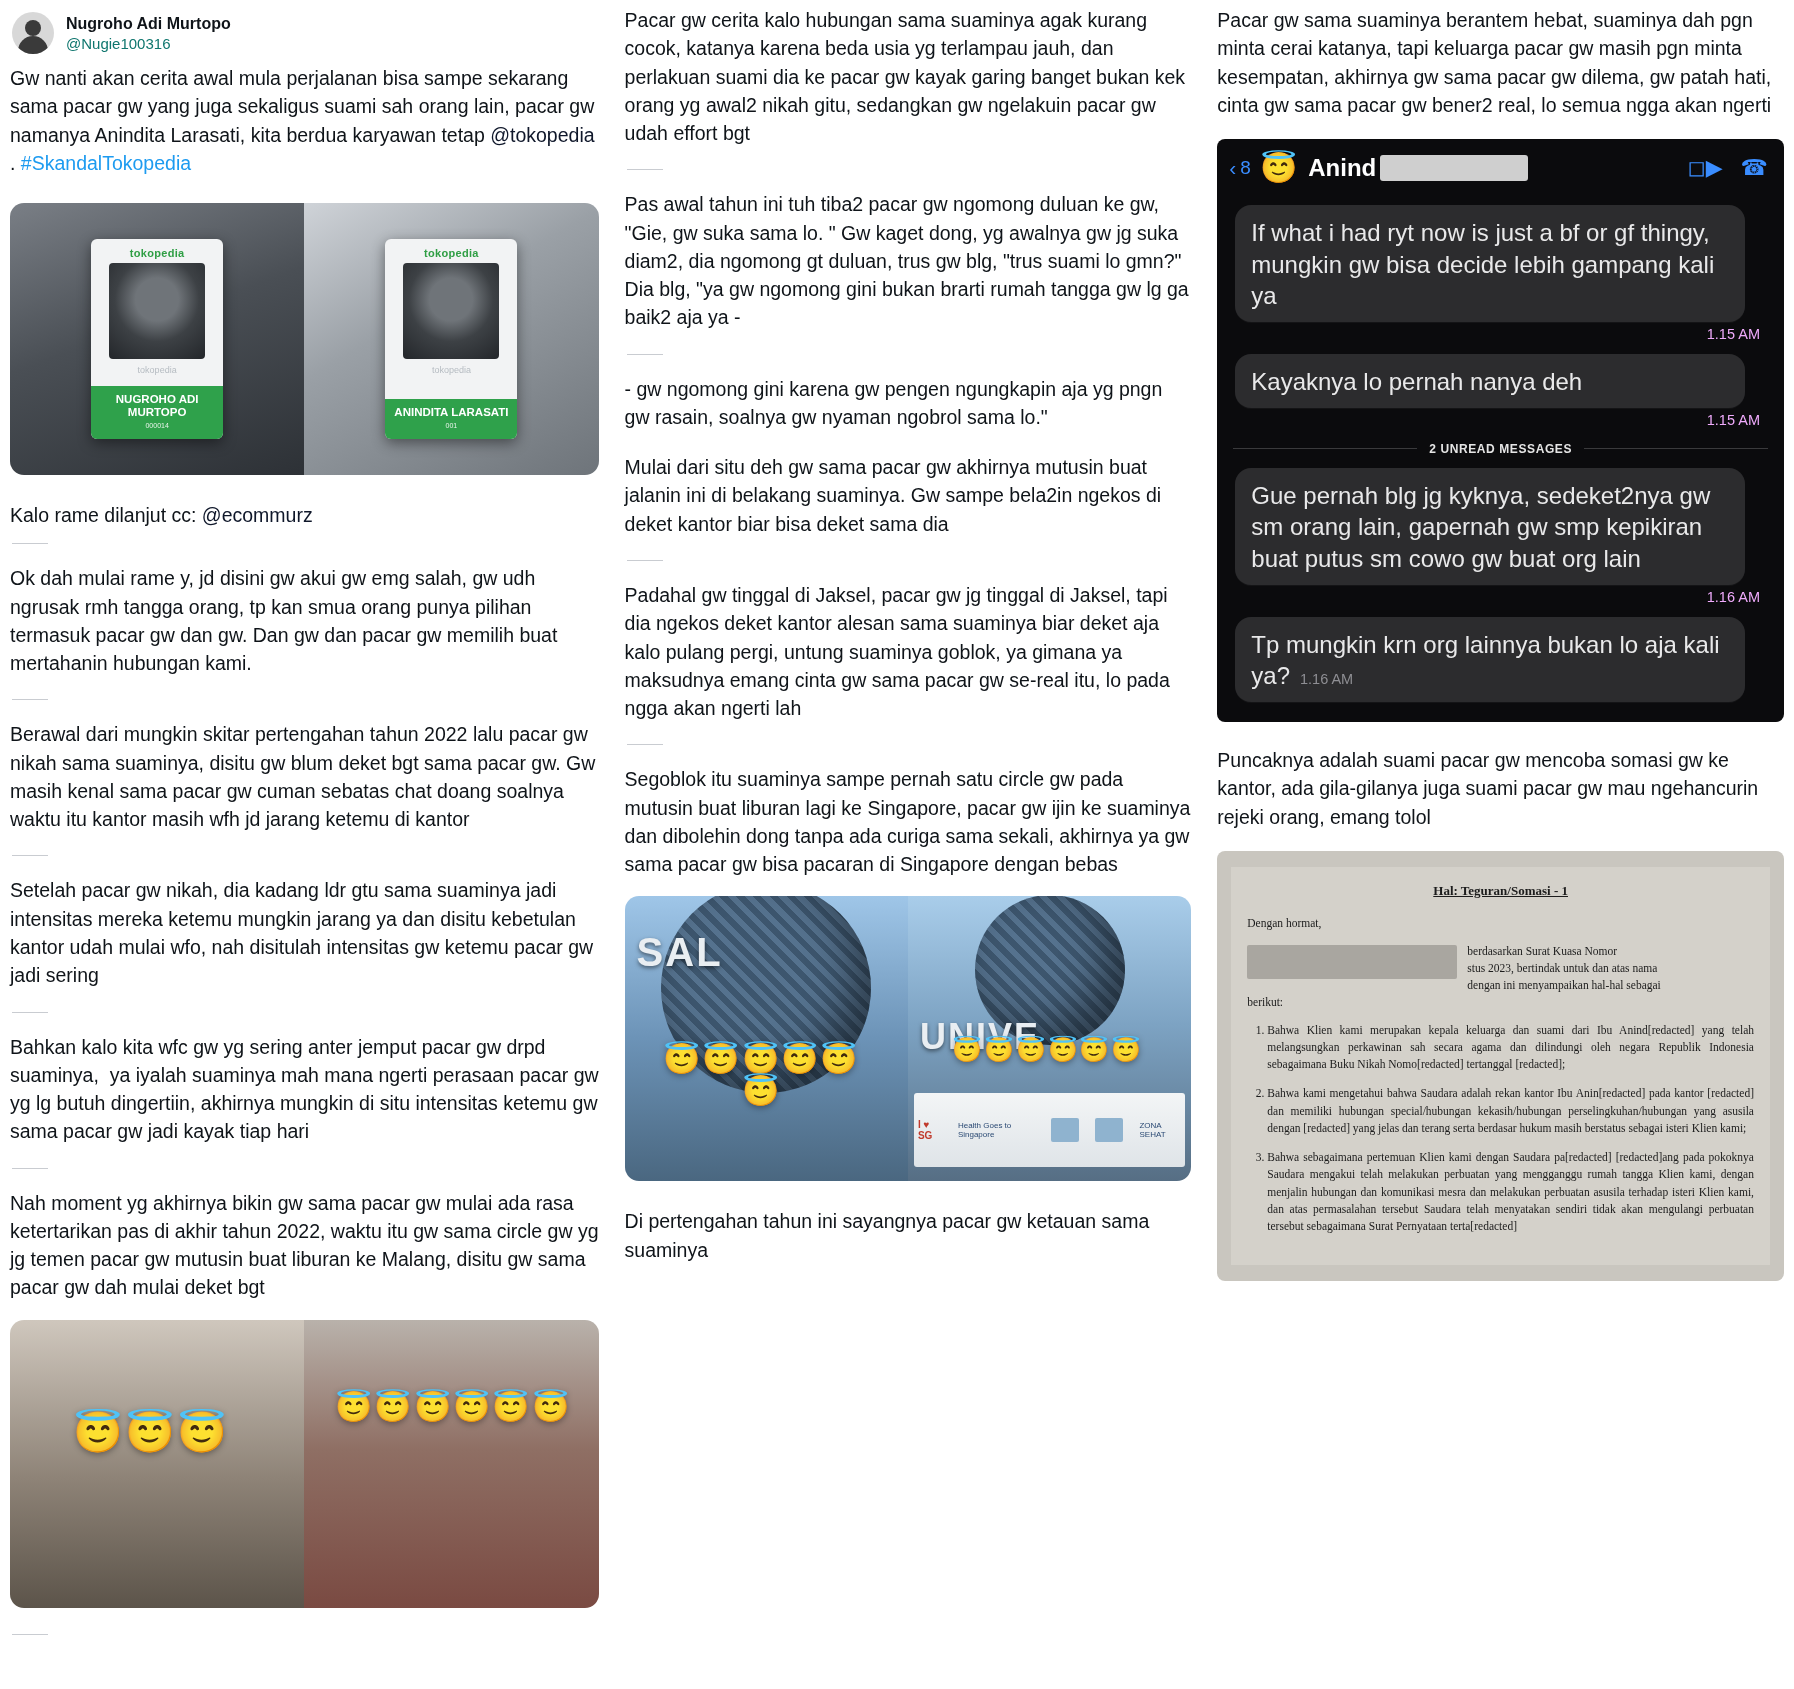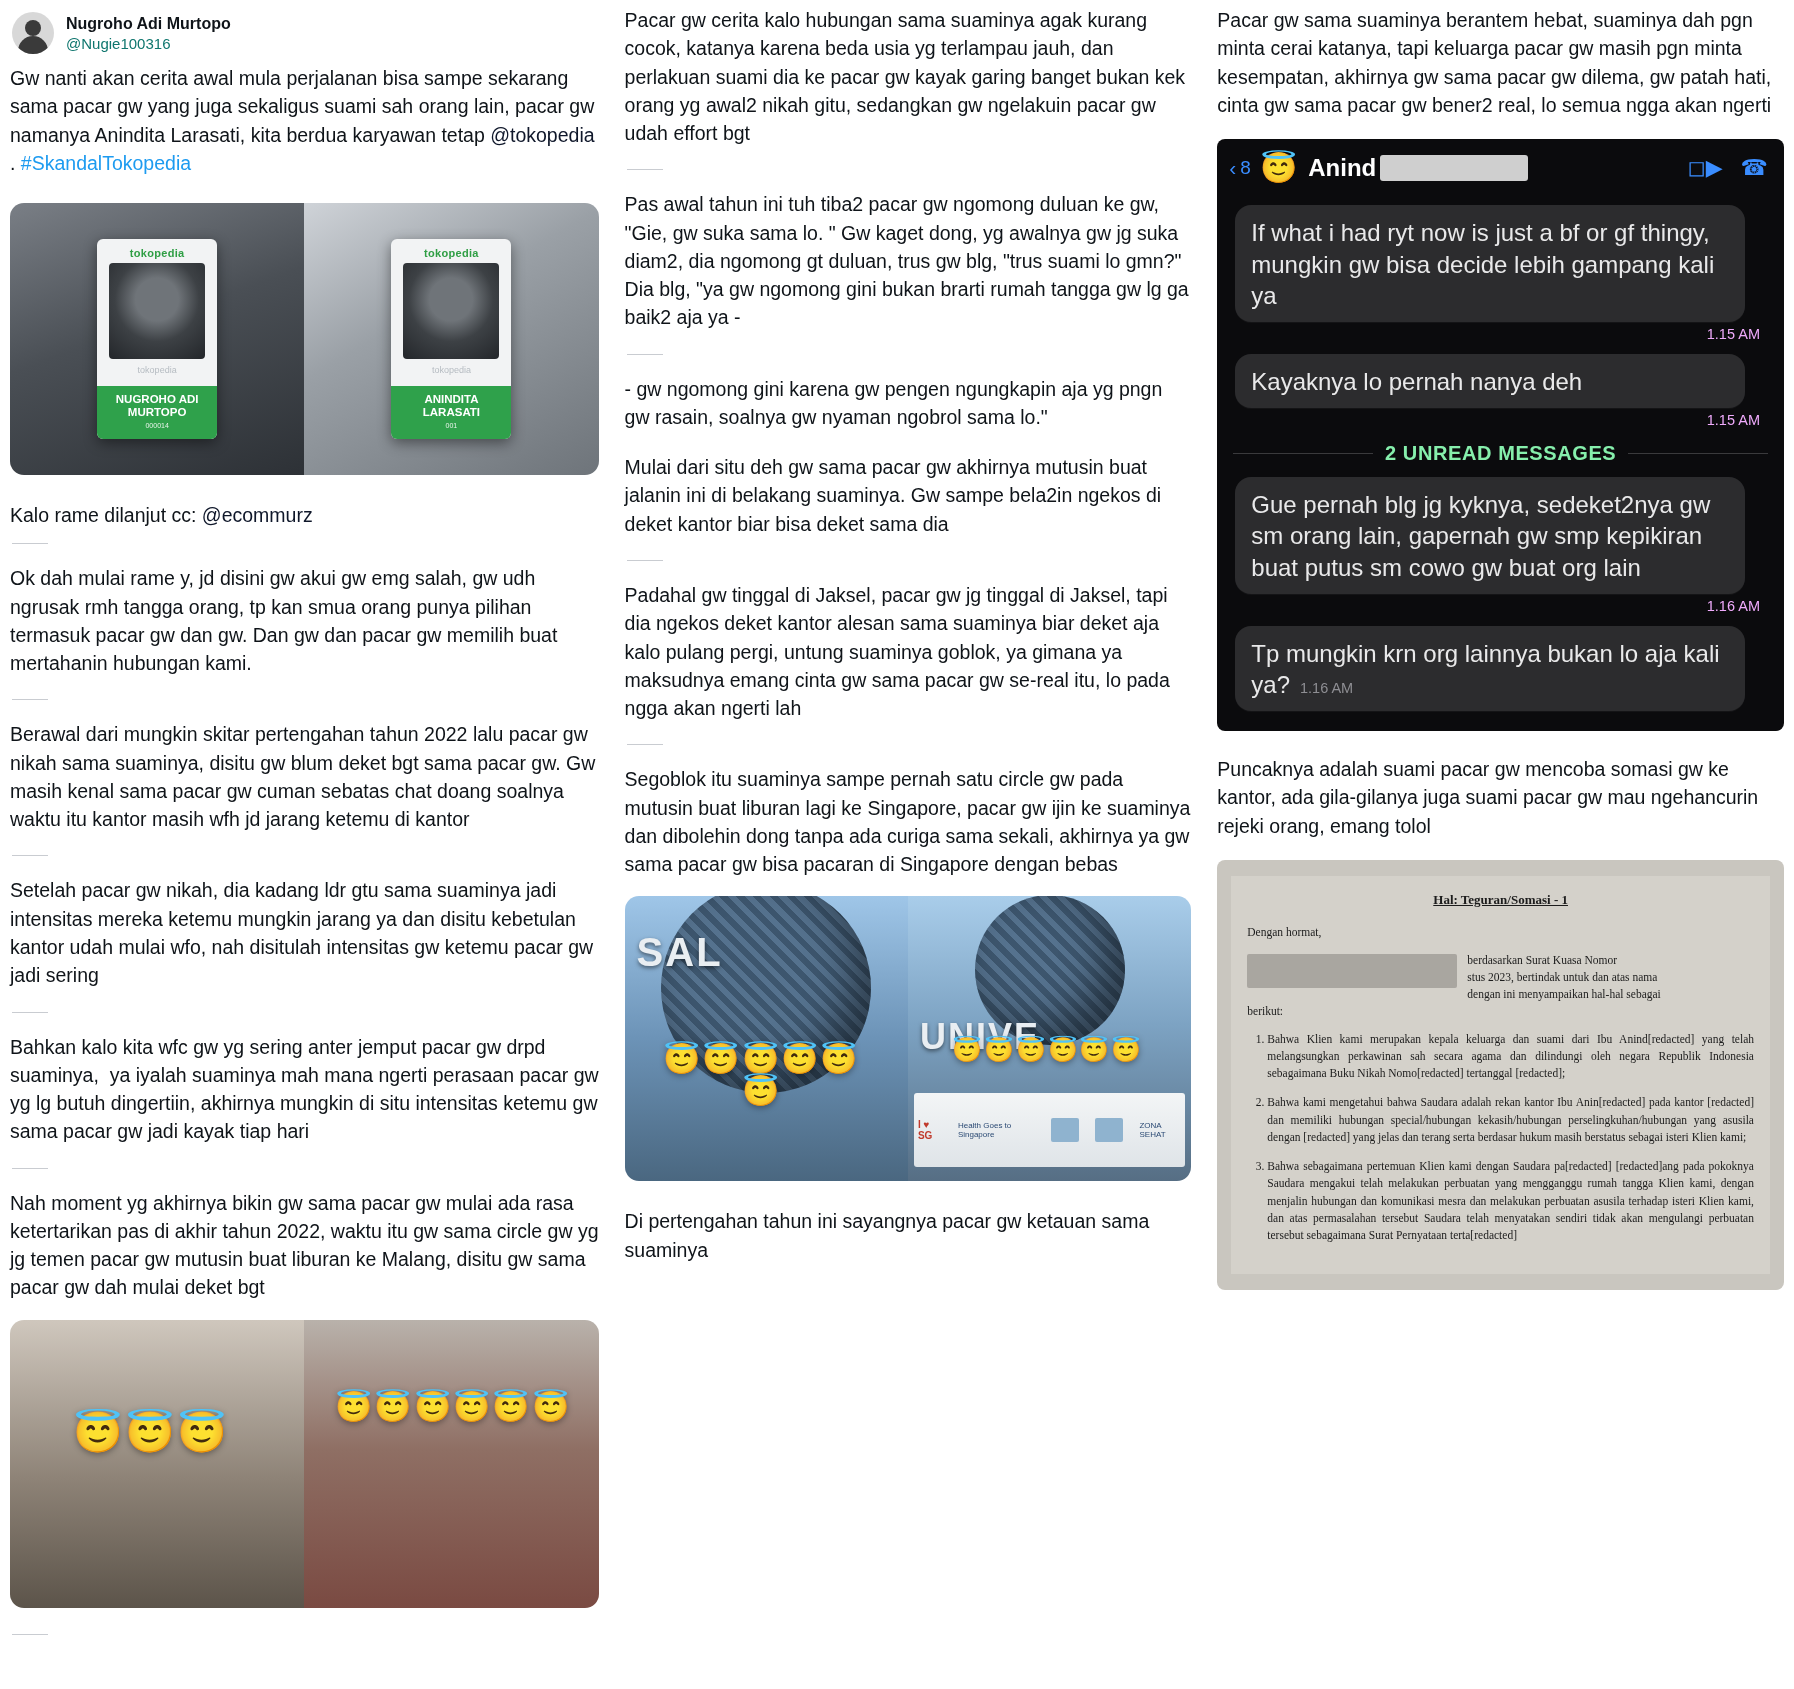--- a/index.html
+++ b/index.html
@@ -113,21 +113,21 @@
   .idcard-left {
     background: linear-gradient(160deg,#7a7f86 0%,#4a4f55 45%,#2d3136 100%);
   }
   .idcard-right {
     background: linear-gradient(150deg,#cfd3d8 0%,#9aa0a6 40%,#6e747a 100%);
   }
   .badge {
     position: absolute;
     left: 50%; top: 50%;
     transform: translate(-50%,-50%);
-    width: 120px; height: 200px;
+    width: 132px; height: 200px;
     background: #f2f3f4;
     border-radius: 6px;
     box-shadow: 0 4px 14px rgba(0,0,0,.45);
     display: flex;
     flex-direction: column;
     align-items: center;
     overflow: hidden;
   }
   .badge .brandline {
     font-size: 11px;
@@ -258,22 +258,22 @@
   .stamp {
     color: #f0abfc;
     font-size: 14.5px;
     text-align: right;
     margin: 2px 24px 10px 0;
   }
   .unread {
     display: flex;
     align-items: center;
     gap: 12px;
-    color: #86efac;
-    font-size: 20px;
+    color: #e5e5e5;
+    font-size: 12px;
     font-weight: bold;
     letter-spacing: .6px;
     margin: 14px 16px 8px 16px;
   }
   .unread::before, .unread::after {
     content: "";
     flex: 1;
     height: 1px;
     background: #3a3a3c;
   }

